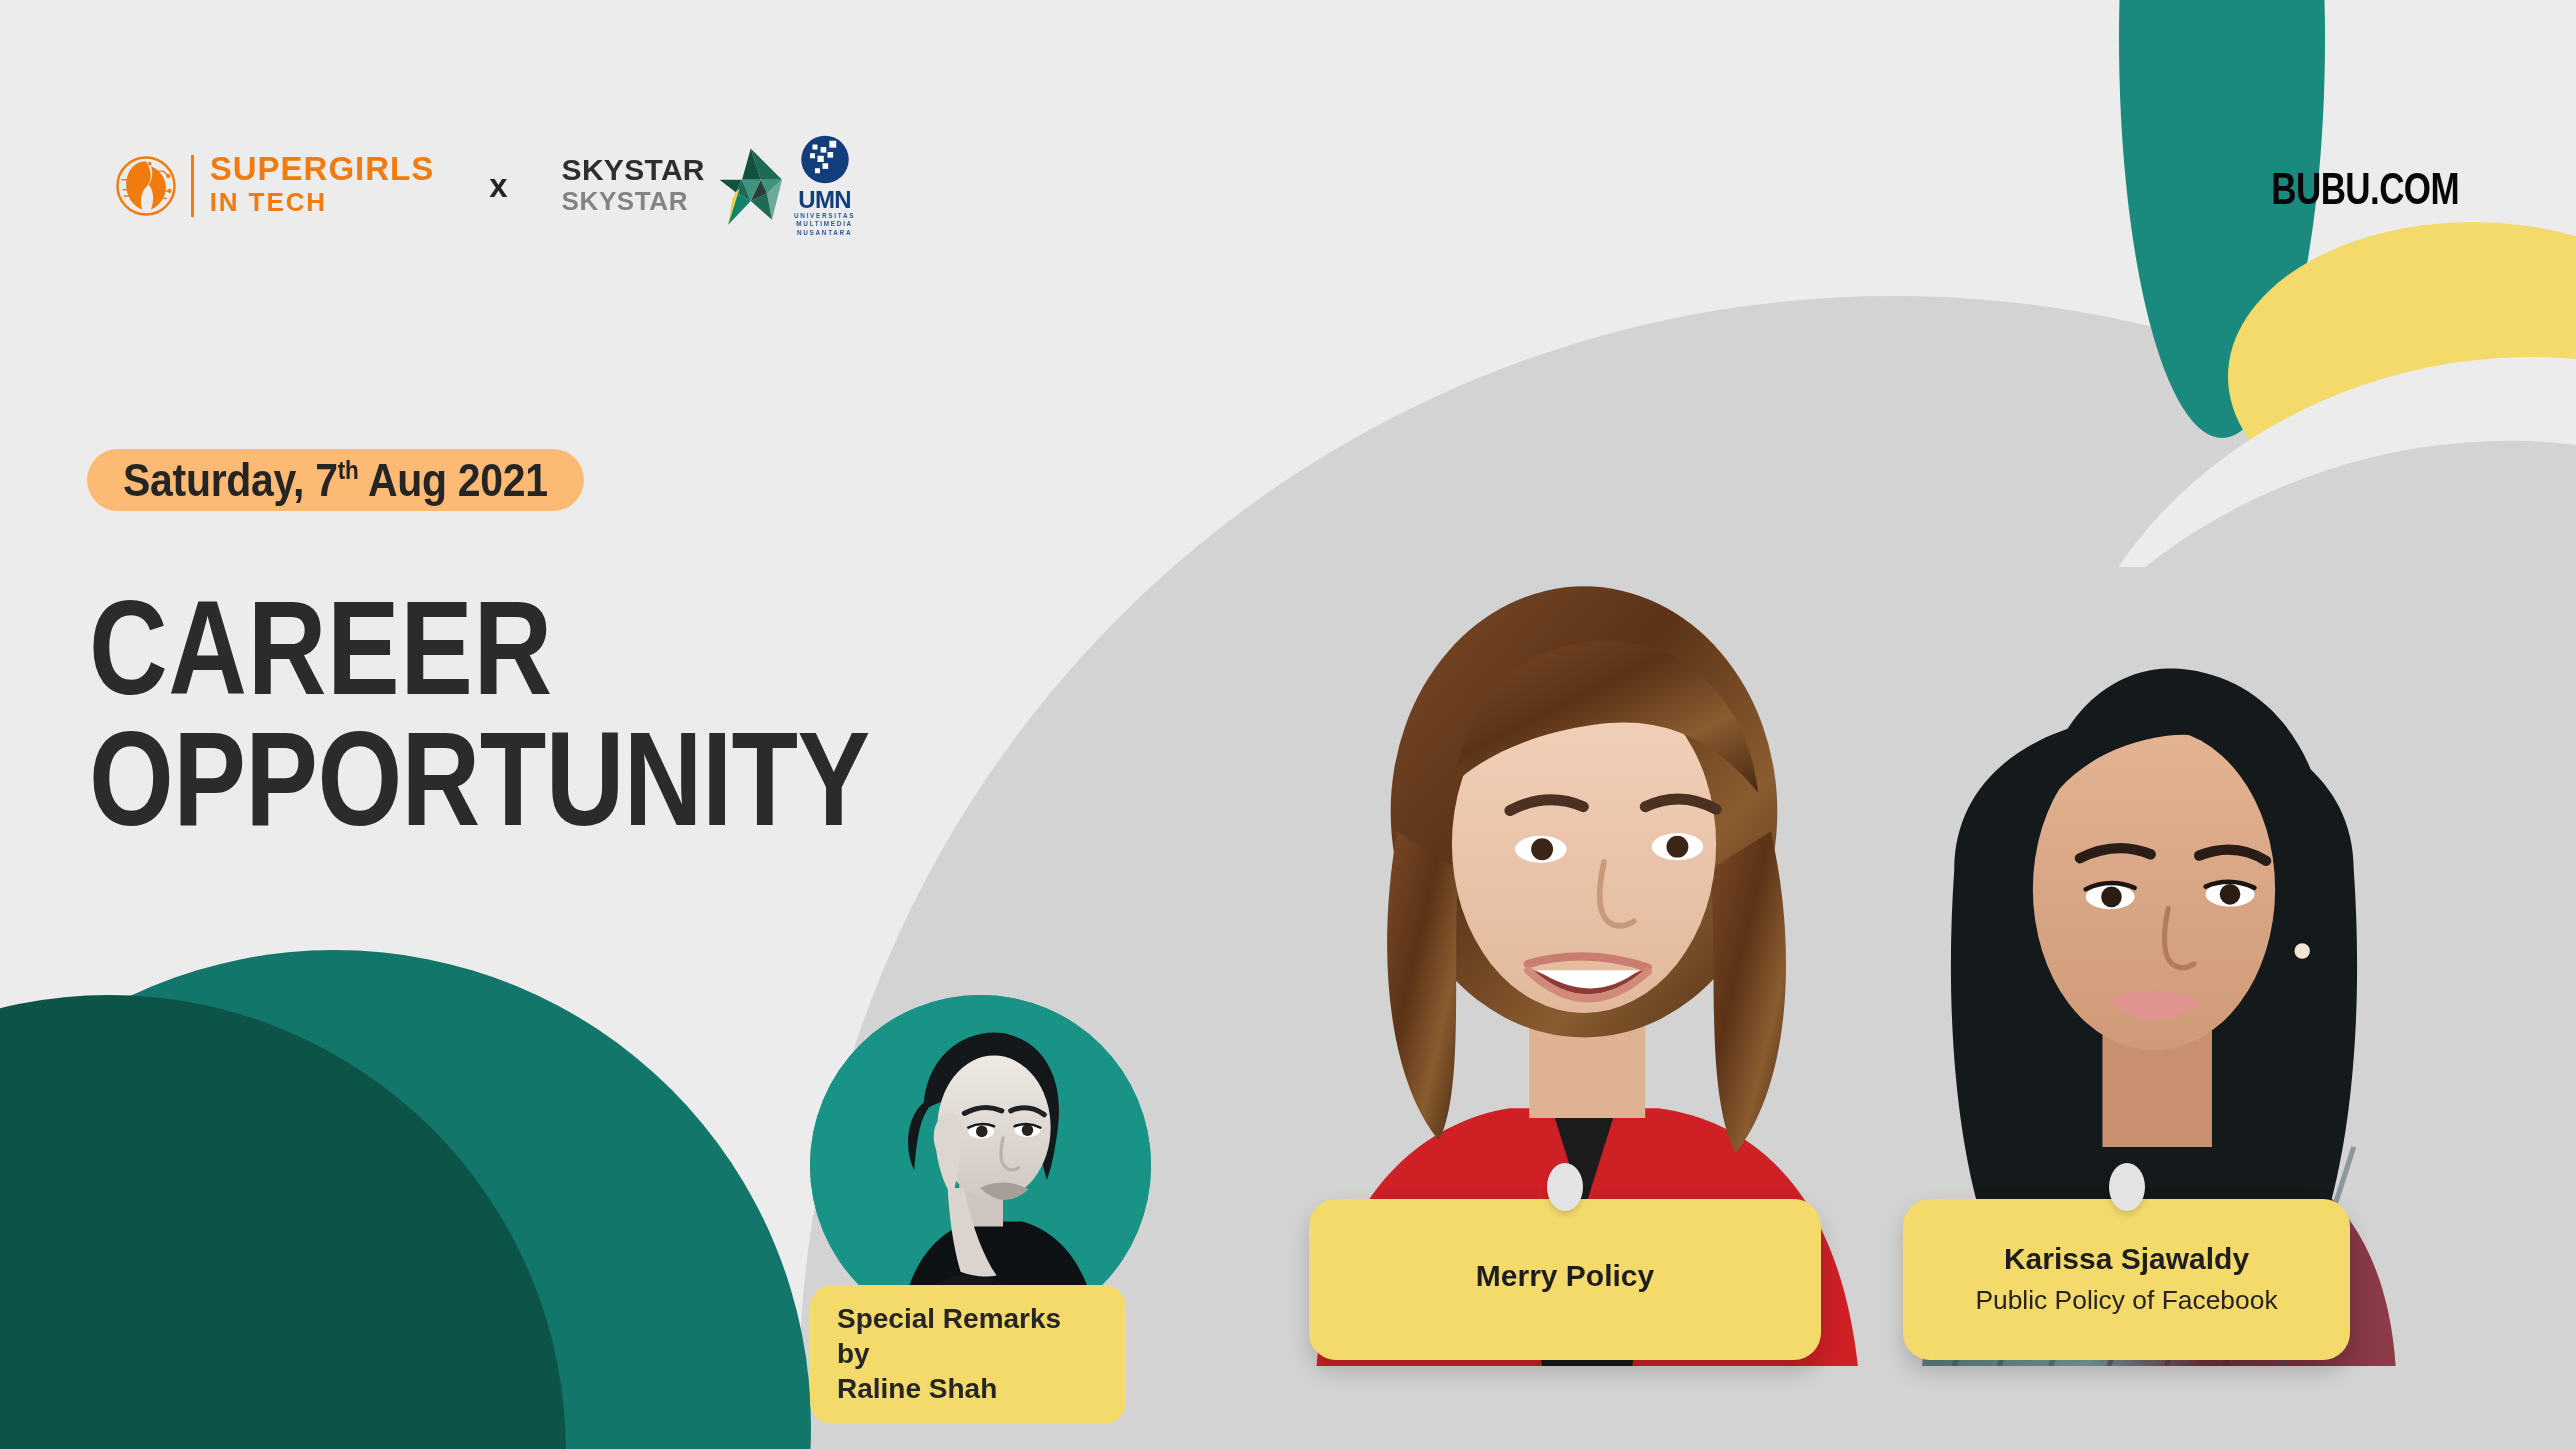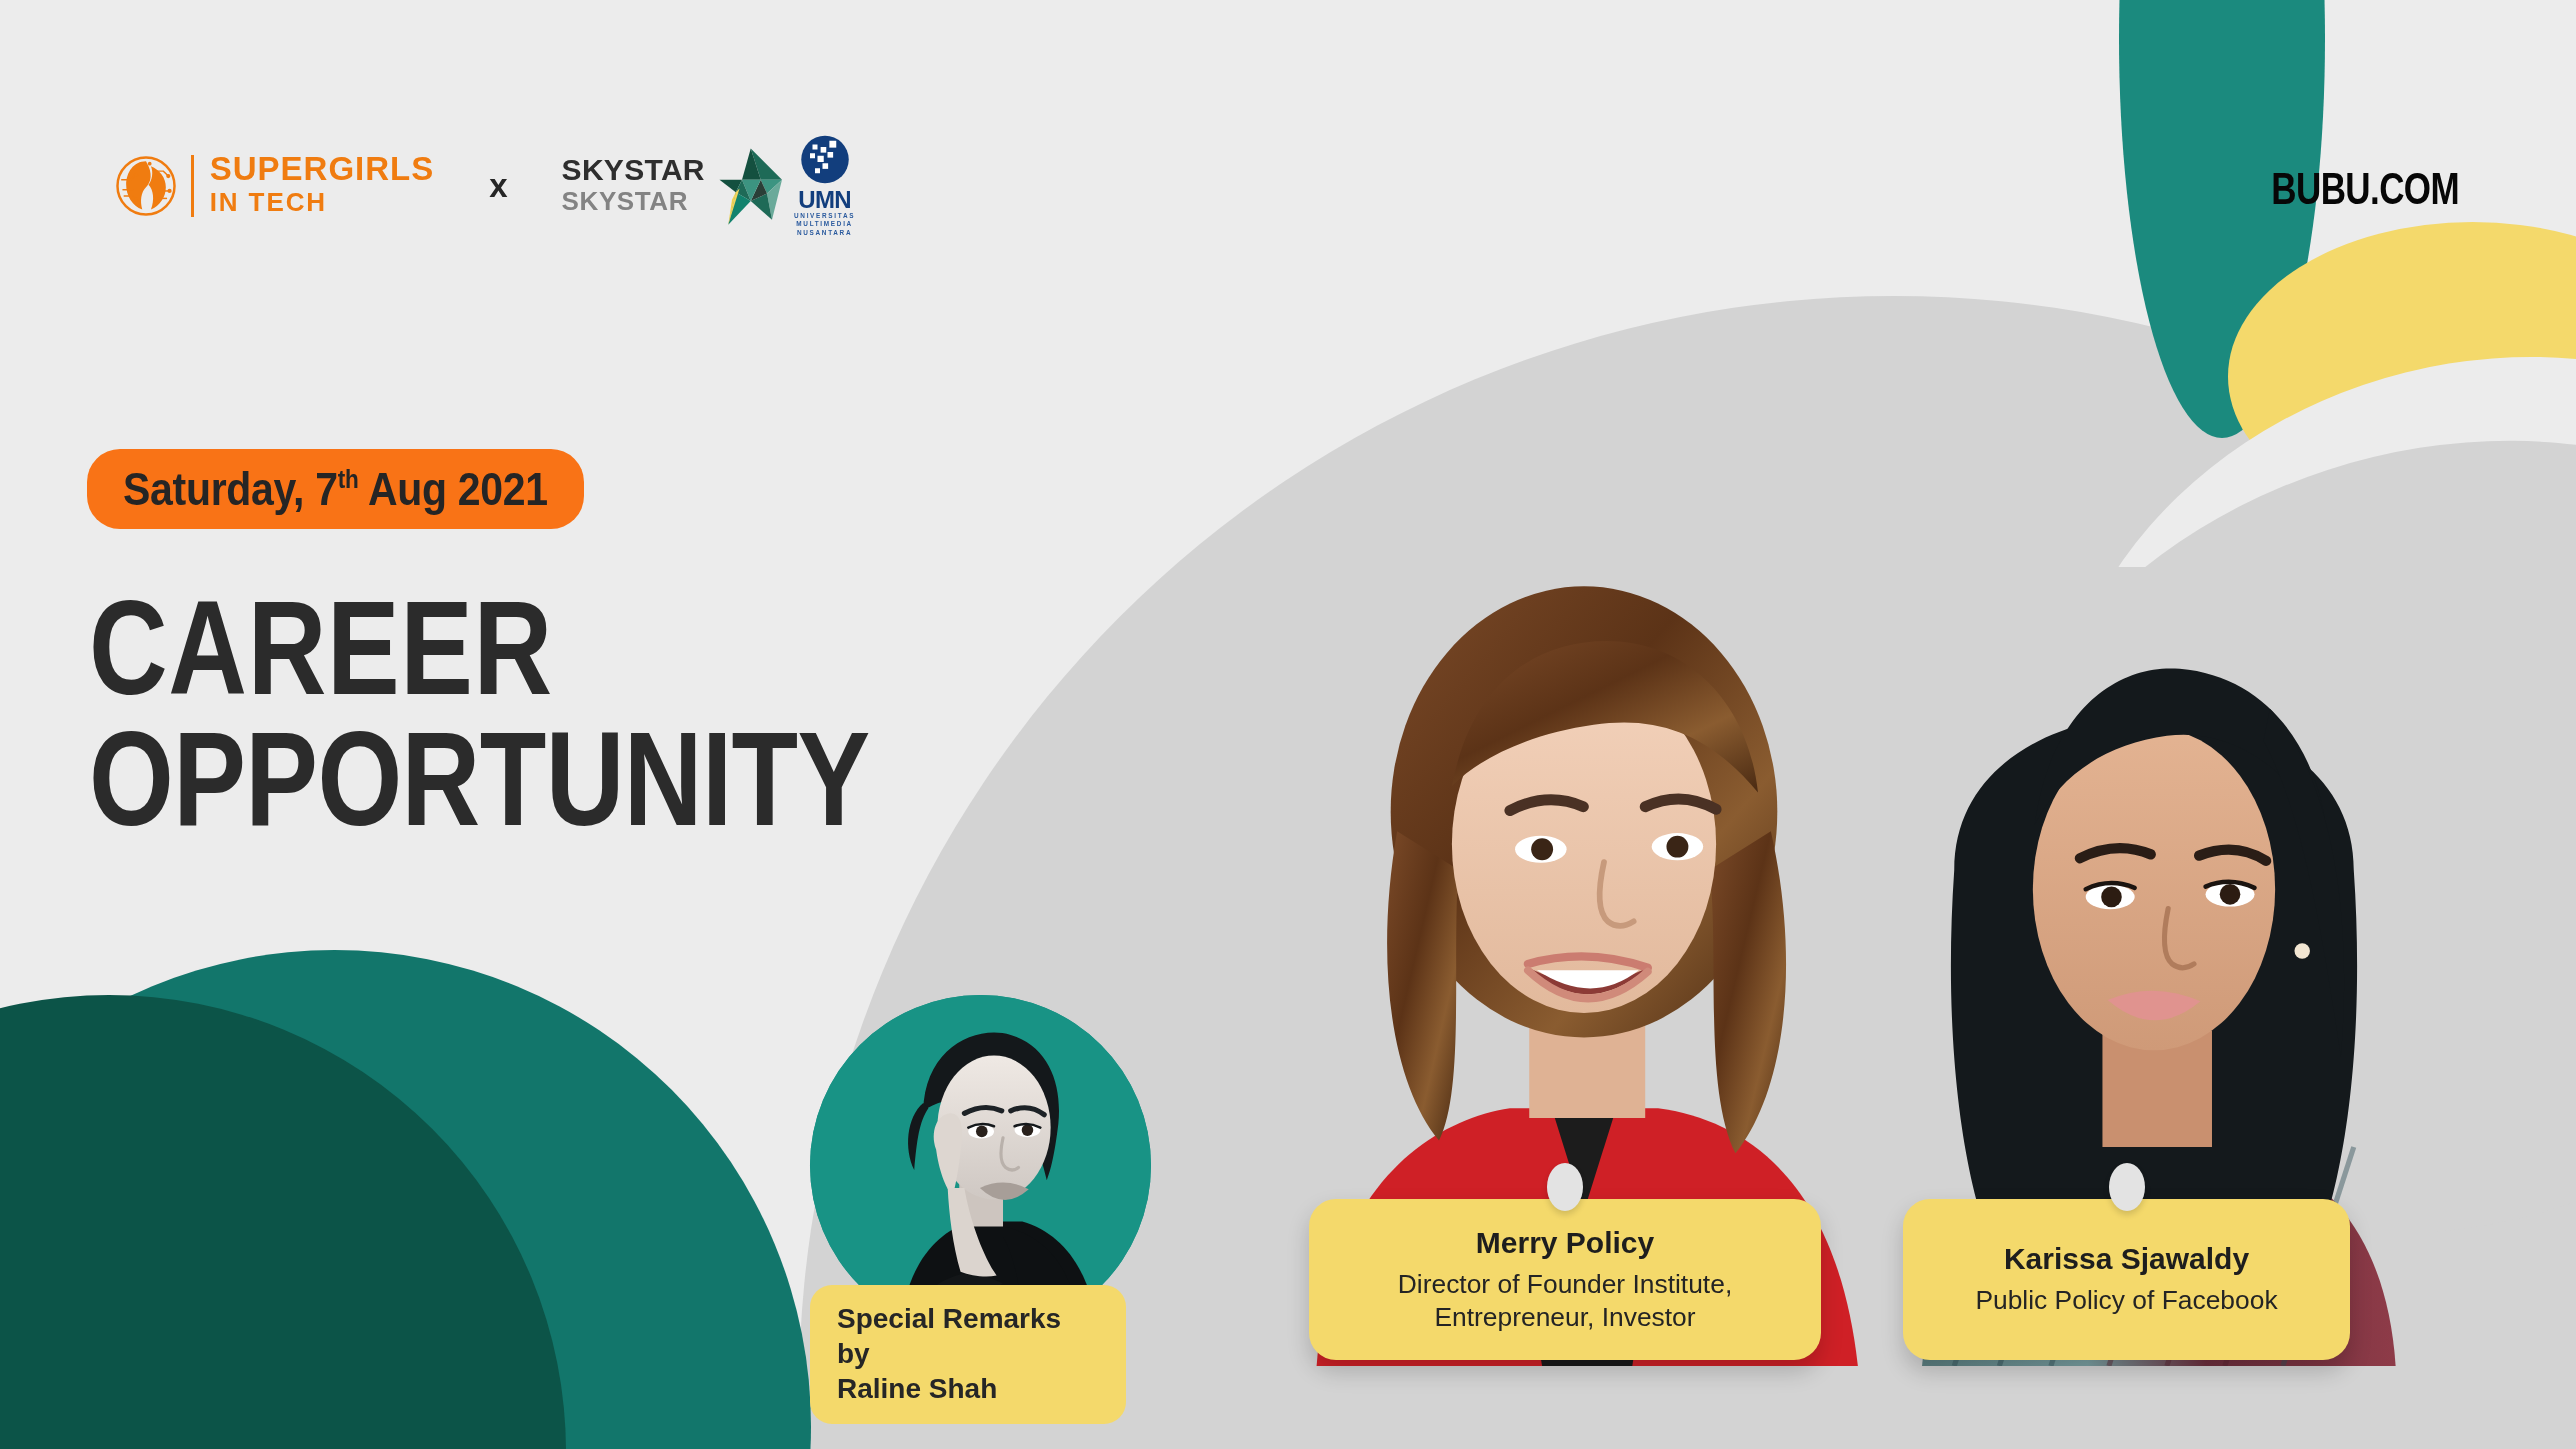--- a/index.html
+++ b/index.html
@@ -148,23 +148,23 @@
     font-weight: 700;
     letter-spacing: -0.6px;
     transform: scaleY(1.28);
     transform-origin: right center;
   }
 
   
   .date-pill {
     position: absolute;
     left: 87px; top: 449px;
-    height: 80px;
+    height: 62px;
     padding: 0 36px;
-    background: #f97316;
+    background: #fdba74;
     border-radius: 33px;
     display: flex; align-items: center;
   }
   .date-text {
     color: #252525;
     font-size: 41px;
     font-weight: 700;
     letter-spacing: -0.3px;
     transform: scaleY(1.12);
   }
@@ -508,22 +508,20 @@
   </div>
 
   <div class="remarks-pill">
     <div class="remarks-text">Special Remarks by
 Raline Shah</div>
   </div>
 
   <div class="name-card card-a">
     <div class="card-pin"></div>
     <div class="card-name">Merry Policy</div>
-    <div class="card-role">Director of Founder Institute,
-Entrepreneur, Investor</div>
   </div>
 
   <div class="name-card card-b">
     <div class="card-pin"></div>
     <div class="card-name">Karissa Sjawaldy</div>
     <div class="card-role">Public Policy of Facebook</div>
   </div>
 
 </div>
 

